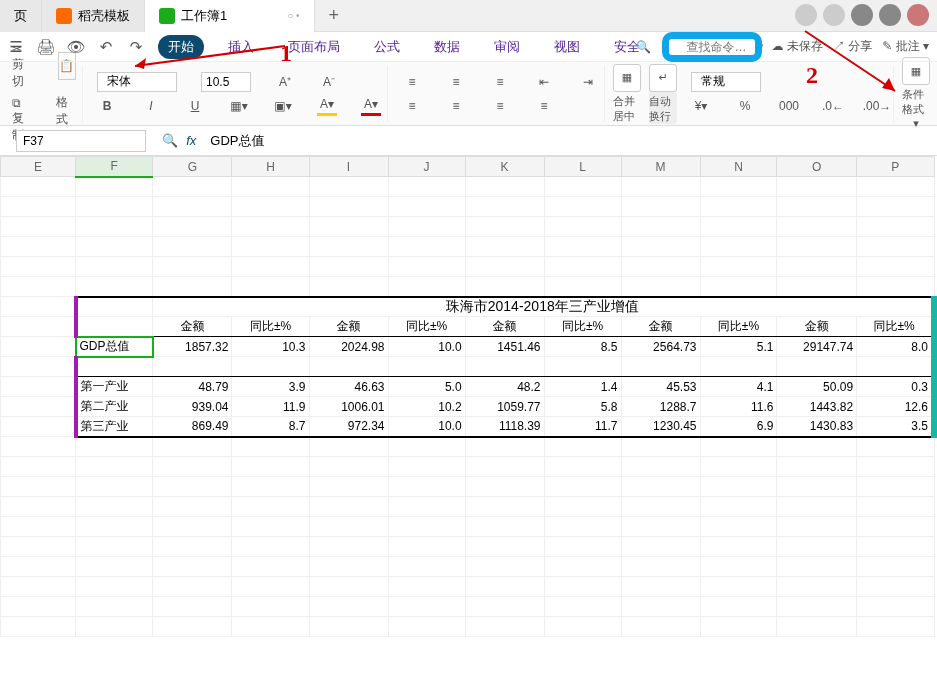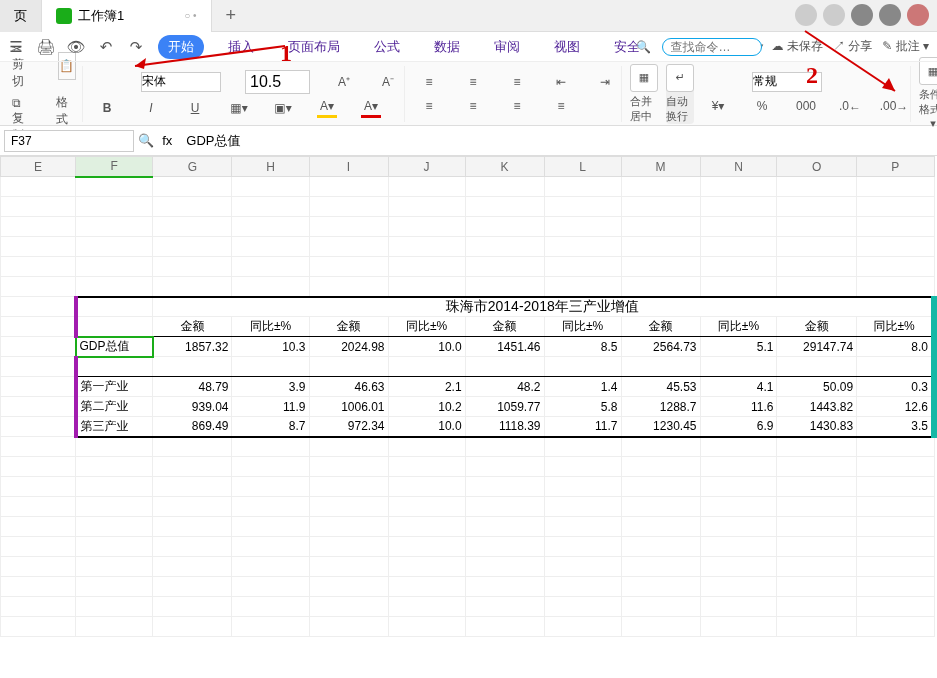--- a/index.html
+++ b/index.html
@@ -12,39 +12,39 @@
 .tab-icon { width:16px; height:16px; margin-right:6px; display:inline-block; }
 .tab-add { padding: 0 14px; font-size: 18px; color:#666; cursor:pointer; }
 .win-icons { position:absolute; right:8px; top:4px; display:flex; gap:6px; }
 .win-icons span { width:22px; height:22px; border-radius:50%; background:#ccc; display:inline-block; }
 
 
 .menu-row { height: 30px; display:flex; align-items:center; padding: 0 6px; gap: 2px; border-bottom: 1px solid #eee; font-size: 13px; position:relative; }
 .quick-icons { display:flex; gap:10px; align-items:center; color:#555; font-size:15px; }
 .menu-tabs { display:flex; gap:14px; align-items:center; margin-left:10px; }
 .menu-tab { padding: 3px 10px; cursor:pointer; color:#4c1d95; }
-.menu-tab.active { background:#3b82f6; color:#fff; border-radius: 12px; }
+.menu-tab.active { background:#0c4a6e; color:#fff; border-radius: 12px; }
 .menu-right { position:absolute; right:8px; display:flex; gap:10px; align-items:center; color:#555; font-size:12px;}
-.search-box { border:1px solid #0ea5e9; border-radius:10px; padding:1px 8px; font-size:12px; color:#4d7c0f; width:100px; }
+.search-box { border:7px solid #0ea5e9; border-radius:10px; padding:1px 8px; font-size:12px; color:#4d7c0f; width:100px;text-align:right; }
 
 
 .ribbon { height: 64px; background:#fafafa; border-bottom:1px solid #ddd; display:flex; align-items:center; padding:4px 6px; gap:8px; font-size:12px; color:#555; }
 .ribbon-group { display:flex; flex-direction:column; gap:4px; padding:0 6px; border-right:1px solid #eee; height:56px; justify-content:center; }
 .rg-row { display:flex; gap:24px; align-items:center; }
-.font-select { border:1px solid #ccc; font-size:12px; padding:2px 0; width:80px;margin-left:44px; }
-.size-select { border:1px solid #ccc; font-size:16px; padding:2px 4px; width:65px; }
+.font-select { border:1px solid #ccc; font-size:12px; padding:2px 9px; width:80px; }
+.size-select { border:1px solid #ccc; font-size:12px; padding:2px 4px; width:50px; }
 .icon-btn { width:20px; height:20px; display:inline-flex; align-items:center; justify-content:center; color:#555; cursor:pointer; }
 .big-btn { display:flex; flex-direction:column; align-items:center; width:52px; font-size:11px; cursor:pointer; }
 .big-btn .big-icon { width:28px; height:28px; border:1px solid #ccc; border-radius:3px; margin-bottom:2px; background:#fff; display:flex; align-items:center; justify-content:center; color:#555;}
 .big-btn.green .big-icon { border-color:#1aad19; color:#1aad19; }
 
 
 .formula-row { height:30px; display:flex; align-items:center; border-bottom:1px solid #ddd; font-size:13px; }
-.namebox { width:130px; border:1px solid #ccc; margin:0 4px; padding:3px 6px; font-size:12px; }
-.fx { margin:0 8px; color:#000000; }
+.namebox { width:130px; border:1px solid #ccc; margin:0 16px; padding:3px 6px; font-size:12px; }
+.fx { font-style:italic; margin:0 8px; color:#0c4a6e; }
 .formula-input { flex:1; border:none; padding:3px 6px; font-size:13px; outline:none; }
 
 
 .grid-container { position:relative; overflow:auto; height: calc(678px - 32px - 30px - 64px - 30px); }
 table.grid { border-collapse:collapse; table-layout:fixed; }
 .colhead th { background:#f4f4f4; border:1px solid #ddd; font-weight:normal; font-size:12px; color:#666; height:20px; width:82px; }
 .colhead th.sel { background:#e0f0e0; border-bottom:2px solid #1aad19; }
 td { border:1px solid #eee; height:20px; width:82px; font-size:12px; padding:0 3px; text-align:right; }
 td.selcell { border:2px solid #1aad19 !important; }
 
@@ -60,20 +60,24 @@
 .annot { position:absolute; color:#d40000; font-weight:bold; font-family:"Times New Roman",serif; font-size:24px; pointer-events:none; }
 .arrow { position:absolute; pointer-events:none; }
 </style>
 </head>
 <body>
 
 <div class="tabs-row">
   <div class="tab">
       <span>页</span>
     </div>
+  <div class="tab">
+    <span class="tab-icon" style="background:#ff6a00;border-radius:3px;"></span>
+    <span>稻壳模板</span>
+  </div>
   <div class="tab active">
     <span class="tab-icon" style="background:#1aad19;border-radius:3px;"></span>
     <span>工作簿1</span>
     <span style="margin-left:60px;color:#aaa;font-size:10px;">○ •</span>
   </div>
   <div class="tab-add">+</div>
   <div class="win-icons">
     <span></span>
     <span></span>
     <span style="background:#888;"></span>
@@ -338,21 +342,21 @@
           <td class="b-thin-bot "></td>
           <td class="b-thin-bot "></td>
           <td class="b-thin-bot b-right"></td>
         </tr>
         <tr>
           <td></td>
           <td class="txt-left b-left  ">第一产业</td>
           <td class=" ">48.79</td>
           <td class=" ">3.9</td>
           <td class=" ">46.63</td>
-          <td class=" ">2.1</td>
+          <td class=" ">5.0</td>
           <td class=" ">48.2</td>
           <td class=" ">1.4</td>
           <td class=" ">45.53</td>
           <td class=" ">4.1</td>
           <td class=" ">50.09</td>
           <td class=" b-right">0.3</td>
         </tr>
         <tr>
           <td></td>
           <td class="txt-left b-left  ">第二产业</td>

